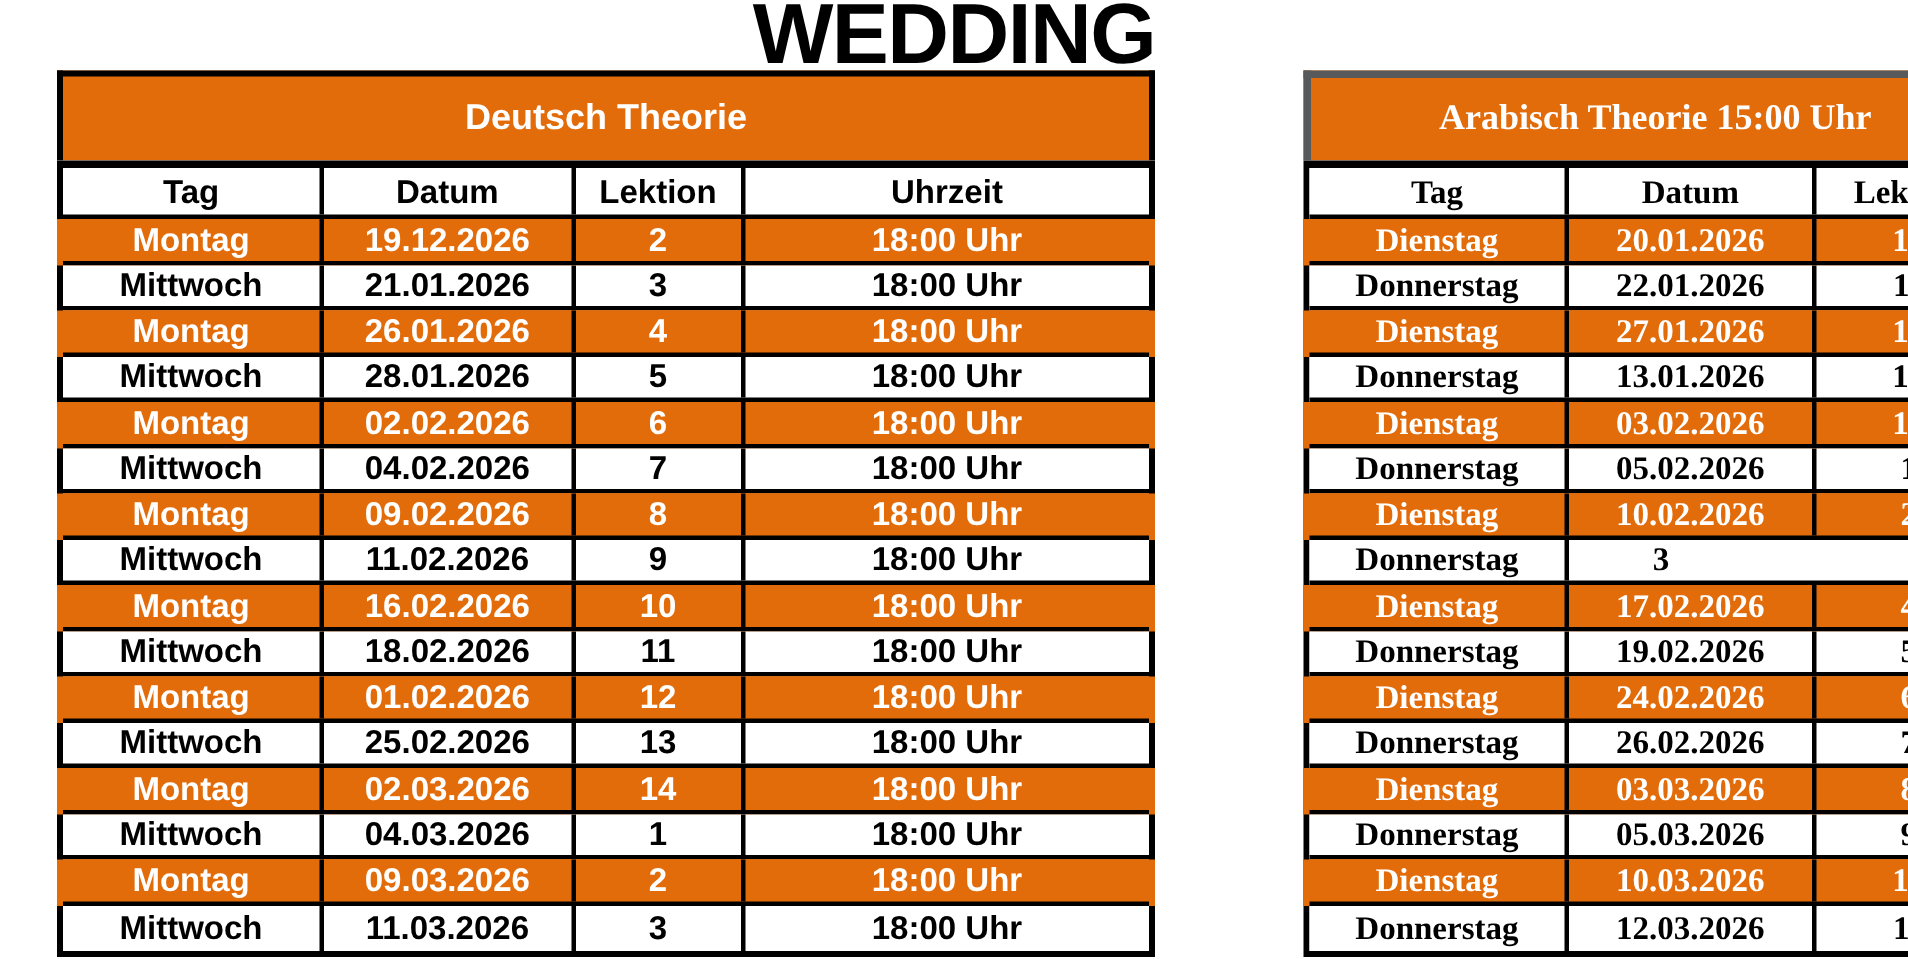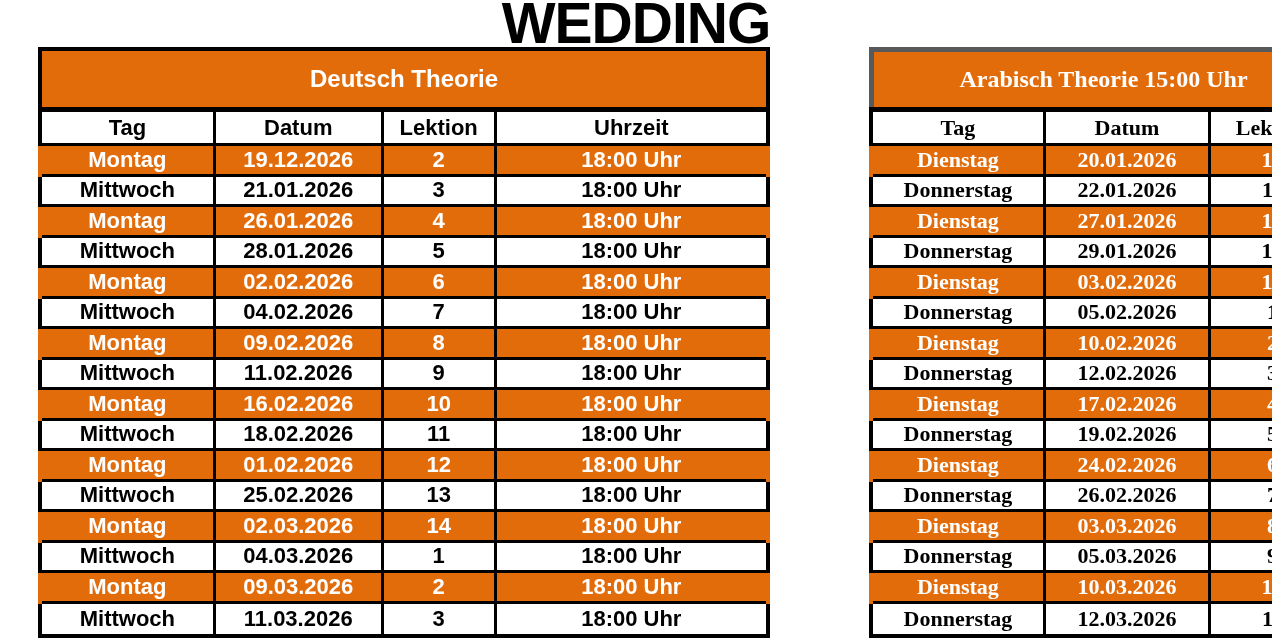--- a/index.html
+++ b/index.html
@@ -230,41 +230,40 @@
               <div class="cell c1">22.01.2026</div>
               <div class="cell c2">11</div>
             </div>
             <div class="row data-row hl">
               <div class="cell c0">Dienstag</div>
               <div class="cell c1">27.01.2026</div>
               <div class="cell c2">12</div>
             </div>
             <div class="row data-row">
               <div class="cell c0">Donnerstag</div>
-              <div class="cell c1">29.01.2026</div>
+              <div class="cell c1">13.01.2026</div>
               <div class="cell c2">13</div>
             </div>
             <div class="row data-row hl">
               <div class="cell c0">Dienstag</div>
               <div class="cell c1">03.02.2026</div>
               <div class="cell c2">14</div>
             </div>
             <div class="row data-row">
               <div class="cell c0">Donnerstag</div>
               <div class="cell c1">05.02.2026</div>
               <div class="cell c2">1</div>
             </div>
             <div class="row data-row hl">
               <div class="cell c0">Dienstag</div>
               <div class="cell c1">10.02.2026</div>
               <div class="cell c2">2</div>
             </div>
             <div class="row data-row">
               <div class="cell c0">Donnerstag</div>
-              <div class="cell c1">12.02.2026</div>
               <div class="cell c2">3</div>
             </div>
             <div class="row data-row hl">
               <div class="cell c0">Dienstag</div>
               <div class="cell c1">17.02.2026</div>
               <div class="cell c2">4</div>
             </div>
             <div class="row data-row">
               <div class="cell c0">Donnerstag</div>
               <div class="cell c1">19.02.2026</div>

